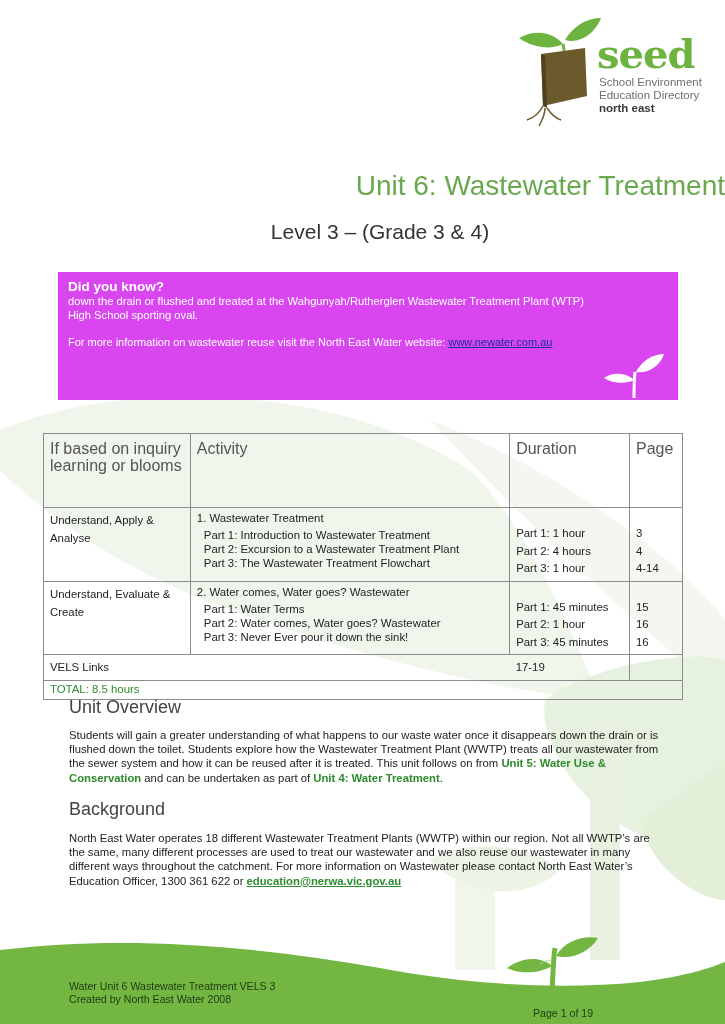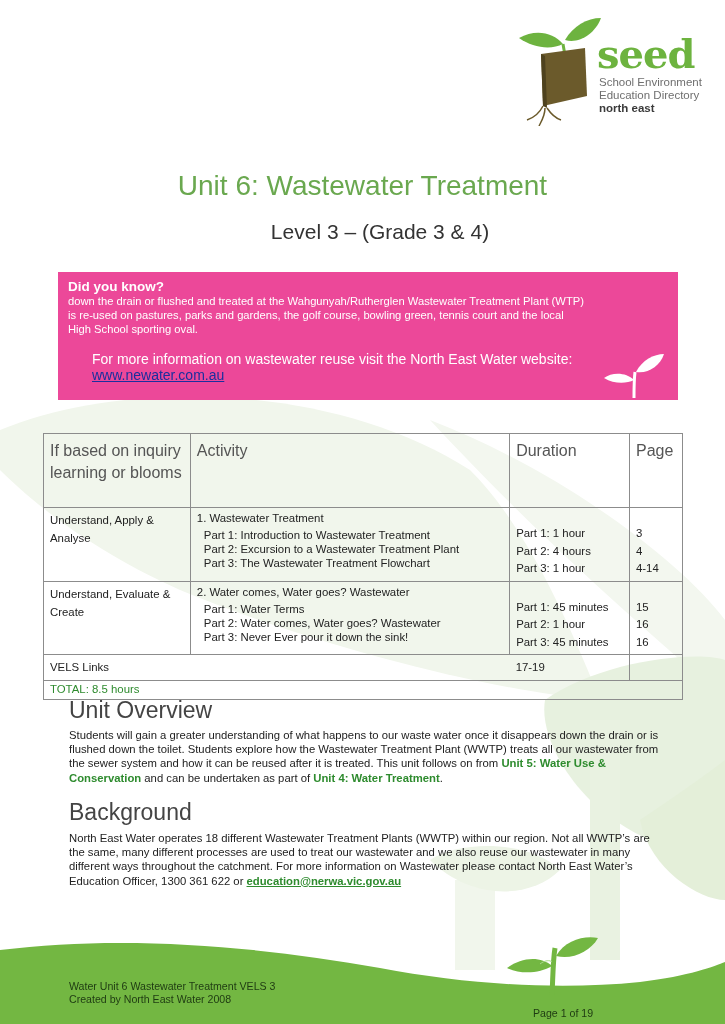--- a/index.html
+++ b/index.html
@@ -10,48 +10,48 @@
 
     
     .logo { position: absolute; left: 515px; top: 14px; width: 200px; height: 112px; z-index: 2; }
     .logo svg { position: absolute; left: 0; top: 0; }
     .logo-word { position: absolute; left: 82px; top: 20px; font-family: "DejaVu Serif", serif; font-weight: bold; font-size: 40px; color: #6db33f; letter-spacing: -1px; line-height: 1; }
     .logo-sub { position: absolute; left: 84px; top: 62px; font-size: 11.5px; color: #6f6f6f; line-height: 13px; }
     .logo-sub div { white-space: nowrap; }
     .logo-region { color: #3b3b3b; font-weight: bold; }
 
     
-    .title { position: absolute; left: 0; width: 725px; top: 170px; text-align: center; font-size: 28px; color: #6aa84f; z-index: 2; }
+    .title { position: absolute; left: 0; width: 725px; top: 170px; text-align: right; font-size: 28px; color: #6aa84f; z-index: 2; }
     .subtitle { position: absolute; left: 0; width: 725px; top: 220px; text-align: center; font-size: 21px; color: #333; z-index: 2; padding-left: 35px; }
 
     
-    .dyk { position: absolute; left: 58px; top: 272px; width: 620px; height: 128px; background: #ec4899; color: #ffffff; padding: 7px 10px; z-index: 2; }
+    .dyk { position: absolute; left: 58px; top: 272px; width: 620px; height: 128px; background: #d946ef; color: #ffffff; padding: 7px 10px; z-index: 2; }
     .dyk-title { font-weight: bold; font-size: 13.5px; line-height: 15px; }
     .dyk-body { font-size: 11.2px; line-height: 14.2px; }
-    .dyk-more { font-size: 14px; margin-top: 14px; margin-left: 24px; }
+    .dyk-more { font-size: 11px; margin-top: 14px; }
     .dyk-more a { color: #1a2f9e; text-decoration: underline; }
     .dyk-sprout { position: absolute; right: 14px; bottom: 2px; }
 
     
     .tbl { position: absolute; left: 43px; top: 433px; width: 640px; border-collapse: collapse; z-index: 2; font-size: 11.4px; color: #222; }
     .tbl td, .tbl th { border: 1px solid #8c8c8c; vertical-align: top; padding: 3px 6px; text-align: left; font-weight: normal; }
-    .tbl th { font-size: 16px; color: #555; line-height: 22px; padding: 6px 6px 16px 6px; height: 74px; }
+    .tbl th { font-size: 16px; color: #555; line-height: 17px; padding: 6px 6px 16px 6px; height: 74px; }
     .c1 { width: 147px; } .c2 { width: 320px; } .c3 { width: 120px; } .c4 { width: 53px; }
     .bloom { line-height: 18px; }
     .act-title { line-height: 14px; }
     .parts { padding-left: 7px; margin-top: 3px; line-height: 14px; }
     .durs { margin-top: 14px; line-height: 17.5px; }
     .pages { margin-top: 14px; line-height: 17.5px; }
     .row-h1 td { height: 71px; }
     .row-h2 td { height: 71px; }
     .vels td { padding: 6px 6px; line-height: 13px; }
     .total-cell { text-align: right; padding-right: 60px !important; font-weight: bold; color: #2e8b2e; line-height: 14px; padding-top: 1px !important; padding-bottom: 3px !important; }
 
     
-    .h2 { position: absolute; left: 69px; font-size: 23px; color: #444; z-index: 2; }
+    .h2 { position: absolute; left: 69px; font-size: 18px; color: #444; z-index: 2; }
     .para { position: absolute; left: 69px; width: 590px; font-size: 11.3px; line-height: 14.2px; color: #222; z-index: 2; }
     .g-link { color: #2e8b2e; font-weight: bold; }
     .mail { color: #2e8b2e; font-weight: bold; text-decoration: underline; }
 
     
     .footer-text { position: absolute; left: 69px; top: 968px; font-size: 10.6px; line-height: 12.5px; color: #1e3a12; z-index: 3; margin-top: 12px; }
     .page-num { position: absolute; left: 533px; top: 1007px; font-size: 10.6px; color: #1e3a12; z-index: 3; }
   </style>
 </head>
 <body>
@@ -97,21 +97,20 @@
   </div>
 </div>
 
 <div class="title">Unit 6: Wastewater Treatment</div>
 <div class="subtitle">Level 3 – (Grade 3 &amp; 4)</div>
 
 <div class="dyk">
   <div class="dyk-title">Did you know?</div>
   <div class="dyk-body">
     <div>down the drain or flushed and treated at the Wahgunyah/Rutherglen Wastewater Treatment Plant (WTP)</div>
-    <div>is re-used on pastures, parks and gardens, the golf course, bowling green, tennis court and the local</div>
     <div>High School sporting oval.</div>
   </div>
   <div class="dyk-more">
     <span>For more information on wastewater reuse visit the North East Water website: </span><a>www.newater.com.au</a>
   </div>
   <svg class="dyk-sprout" width="60" height="44" viewBox="0 0 60 44">
     <path d="M30 44 C 30 34, 30 26, 31 18" stroke="#ffffff" stroke-width="3" fill="none"></path>
     <path d="M30 26 C 22 18, 8 18, 0 24 C 10 30, 22 30, 30 26 Z" fill="#ffffff"></path>
     <path d="M32 18 C 38 6, 50 0, 60 0 C 56 12, 44 20, 32 18 Z" fill="#ffffff"></path>
   </svg>

